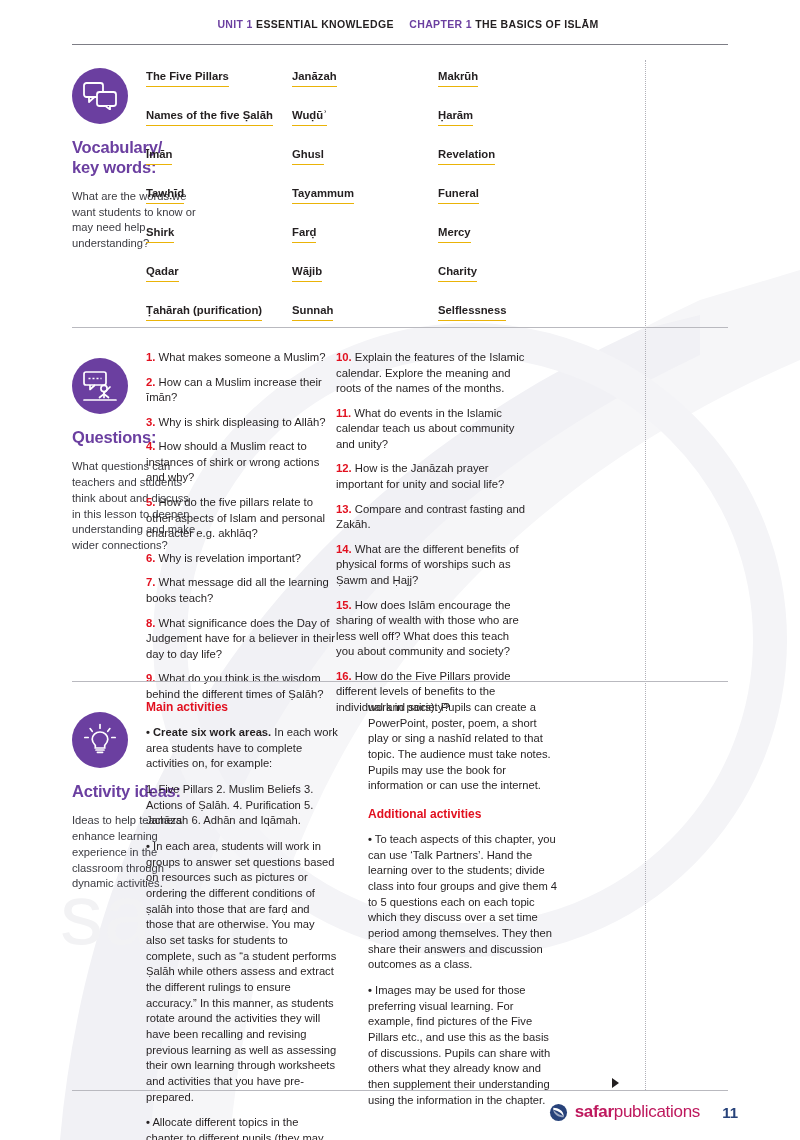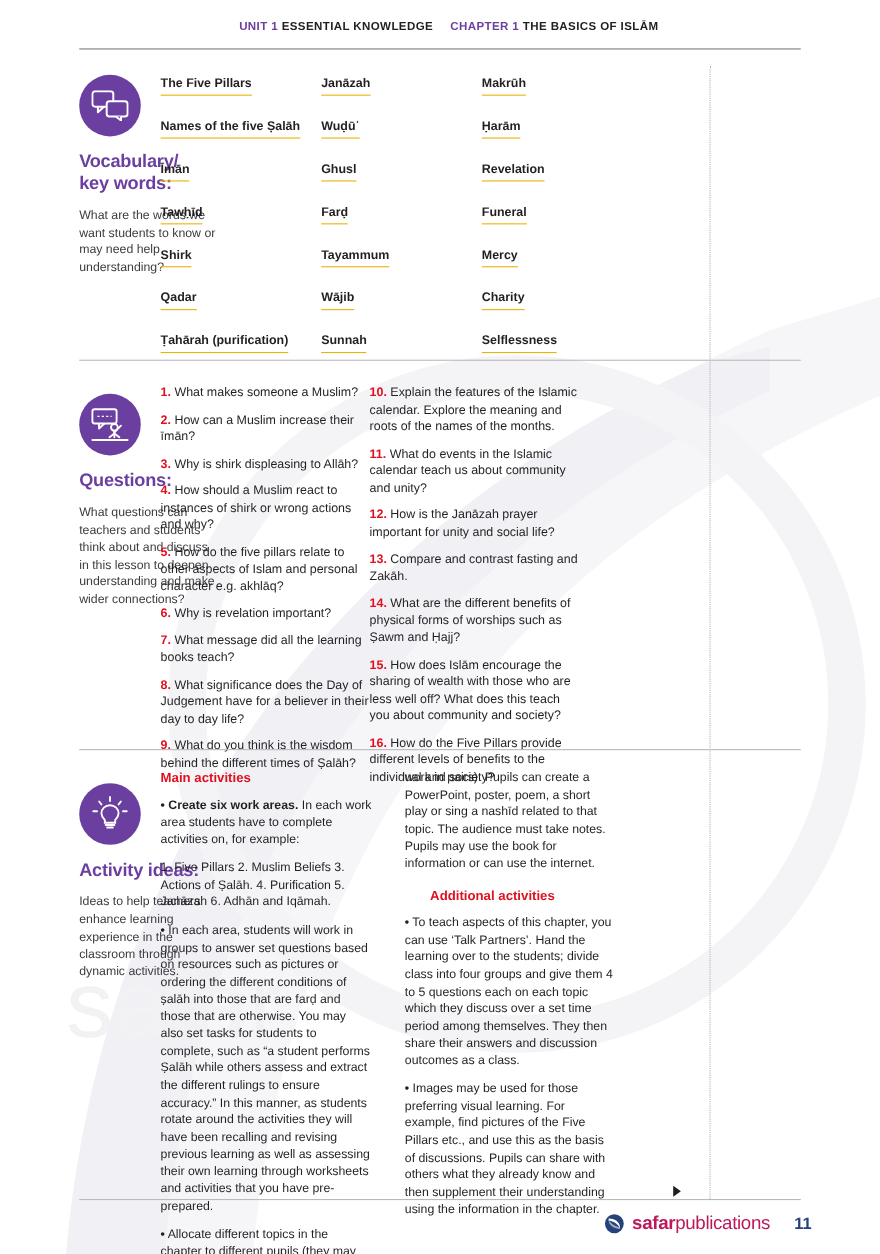--- a/index.html
+++ b/index.html
@@ -167,21 +167,21 @@
     display: flex;
     gap: 30px;
   }
   .a-col { width: 192px; }
   .a-head {
     color: #e1101f;
     font-size: 12px;
     font-weight: bold;
     margin-bottom: 11px;
   }
-  .a-head.second { margin-top: 13px; margin-left: 23px; }
+  .a-head.second { margin-top: 13px; }
   .a-para {
     font-size: 11.2px;
     line-height: 1.40;
     margin-bottom: 10px;
     color: #231f20;
   }
   .a-para b { font-weight: bold; }
   .bullet { font-weight: bold; }
 
   
@@ -268,22 +268,22 @@
       <div class="vocab-row"><span class="vocab-item">Īmān</span></div>
       <div class="vocab-row"><span class="vocab-item">Tawḥīd</span></div>
       <div class="vocab-row"><span class="vocab-item">Shirk</span></div>
       <div class="vocab-row"><span class="vocab-item">Qadar</span></div>
       <div class="vocab-row"><span class="vocab-item">Ṭahārah (purification)</span></div>
     </div>
     <div class="vocab-col vc2">
       <div class="vocab-row"><span class="vocab-item">Janāzah</span></div>
       <div class="vocab-row"><span class="vocab-item">Wuḍūʾ</span></div>
       <div class="vocab-row"><span class="vocab-item">Ghusl</span></div>
+      <div class="vocab-row"><span class="vocab-item">Tayammum</span></div>
       <div class="vocab-row"><span class="vocab-item">Farḍ</span></div>
-      <div class="vocab-row"><span class="vocab-item">Tayammum</span></div>
       <div class="vocab-row"><span class="vocab-item">Wājib</span></div>
       <div class="vocab-row"><span class="vocab-item">Sunnah</span></div>
     </div>
     <div class="vocab-col vc3">
       <div class="vocab-row"><span class="vocab-item">Makrūh</span></div>
       <div class="vocab-row"><span class="vocab-item">Ḥarām</span></div>
       <div class="vocab-row"><span class="vocab-item">Revelation</span></div>
       <div class="vocab-row"><span class="vocab-item">Funeral</span></div>
       <div class="vocab-row"><span class="vocab-item">Mercy</span></div>
       <div class="vocab-row"><span class="vocab-item">Charity</span></div>

